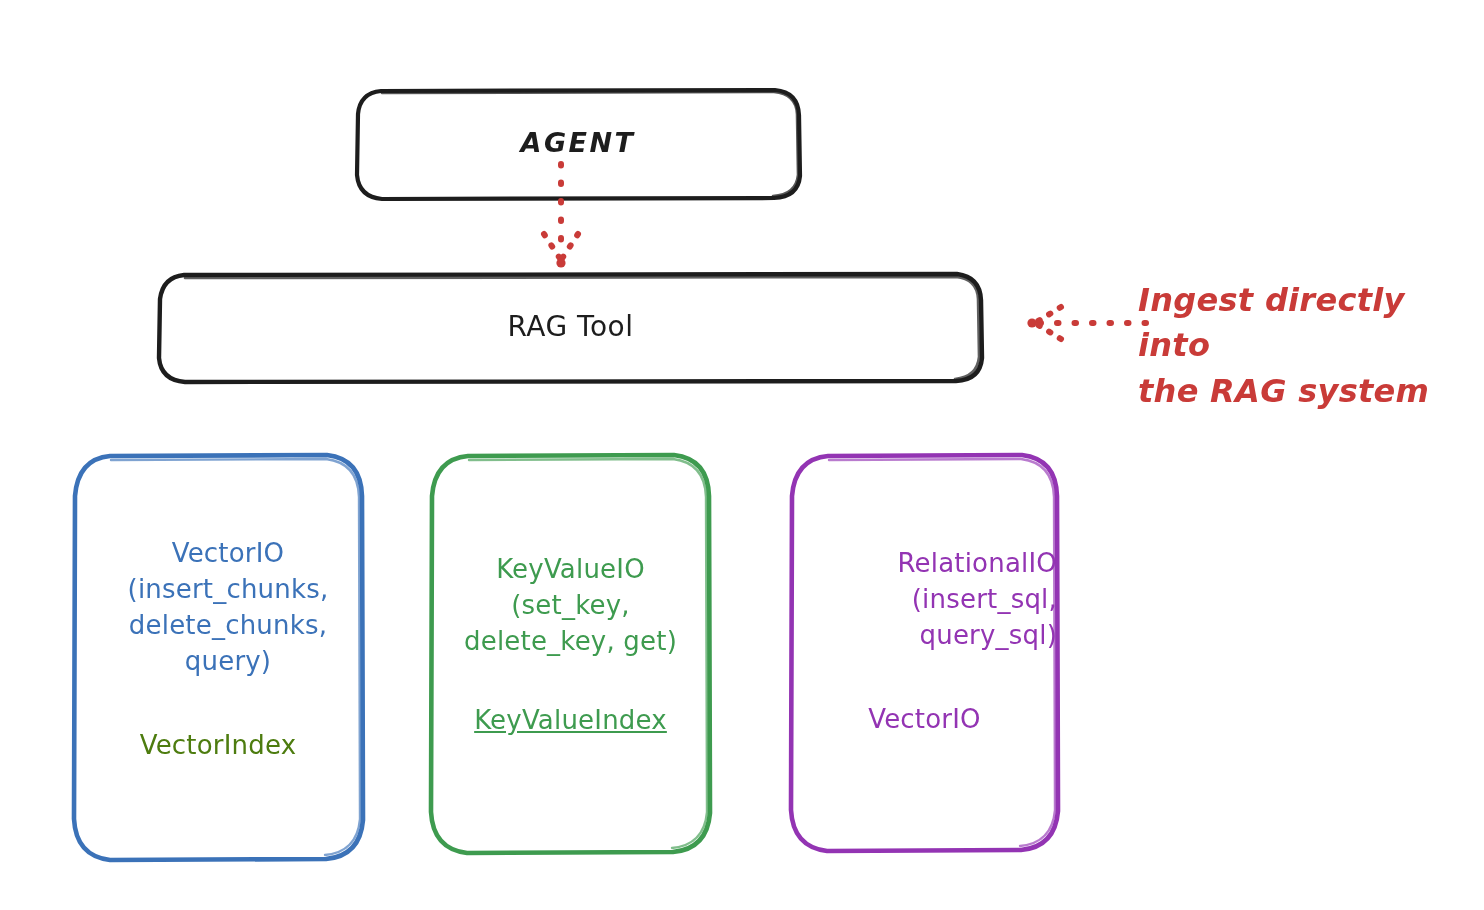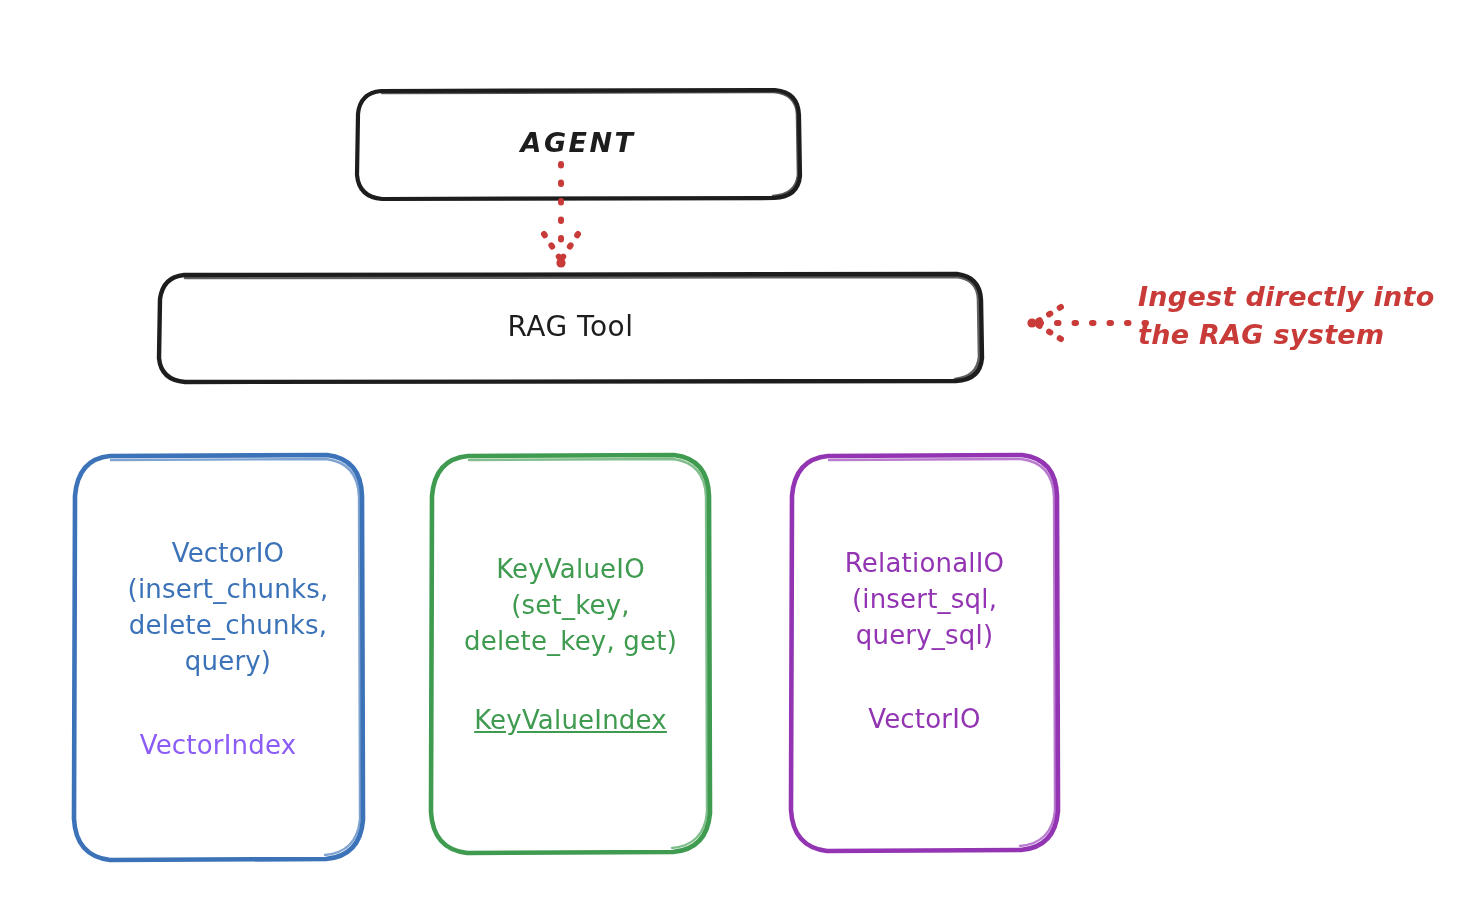--- a/index.html
+++ b/index.html
@@ -86,32 +86,32 @@
     right: 4px;
     text-align: center;
     white-space: pre-line;
     font-size: 26px;
     line-height: 1.38;
     letter-spacing: 0.2px;
     font-weight: 500;
   }
   #vector-box .store-label    { top: 84px; color: #3b72b8; padding-left: 20px; }
   #keyvalue-box .store-label  { top: 100px; color: #3e9b4f; }
-  #relational-box .store-label{ top: 94px; color: #9334b3; }
+  #relational-box .store-label{ top: 94px; color: #9334b3; text-align: right; }
 
   .store-sublabel {
     position: absolute;
     left: 4px;
     right: 4px;
     text-align: center;
     font-size: 26px;
     letter-spacing: 0.2px;
     font-weight: 500;
   }
-  #vector-box .store-sublabel    { top: 278px; color: #8b5cf6; }
+  #vector-box .store-sublabel    { top: 278px; color: #4d7c0f; }
   #keyvalue-box .store-sublabel  { top: 253px; color: #3e9b4f; text-decoration: underline; }
   #relational-box .store-sublabel{ top: 252px; color: #9334b3; }
 
   
   .connector {
     position: absolute;
     overflow: visible;
     pointer-events: none;
   }
   #agent-rag-arrow {
@@ -126,21 +126,21 @@
     width: 135px;
     height: 50px;
   }
 
   
   #ingest-note {
     position: absolute;
     left: 1138px;
     top: 278px;
     width: 340px;
-    font-size: 27px;
+    font-size: 32px;
     line-height: 1.42;
     color: #c93b38;
     font-weight: 600;
     font-style: italic;
     white-space: pre-line;
     letter-spacing: 0.3px;
   }
 </style>
 </head>
 <body>

